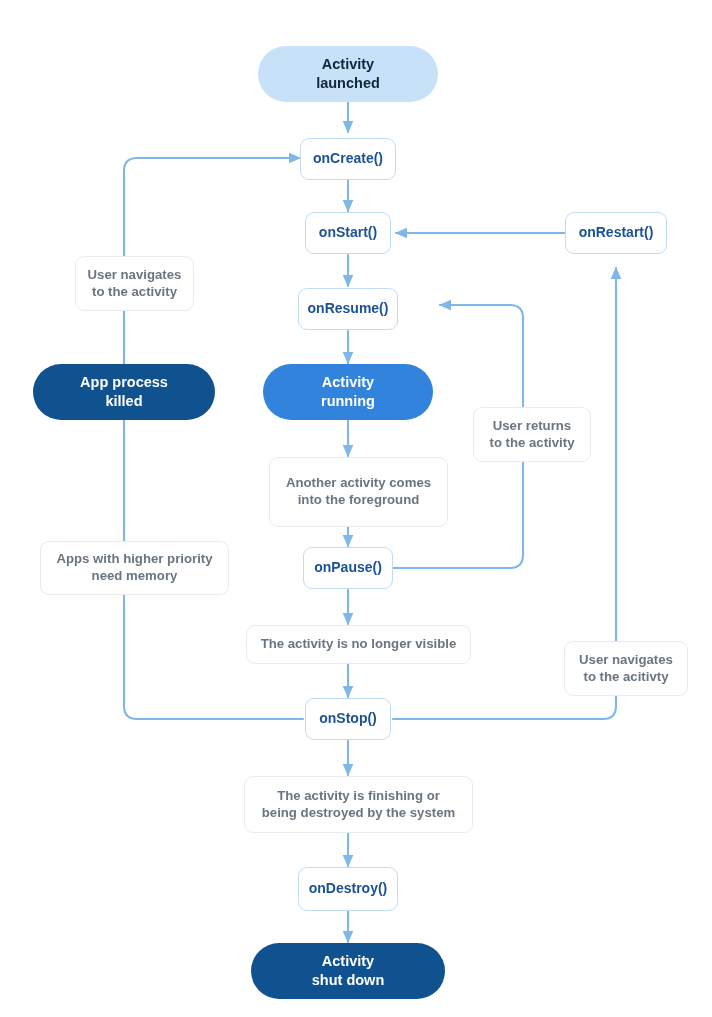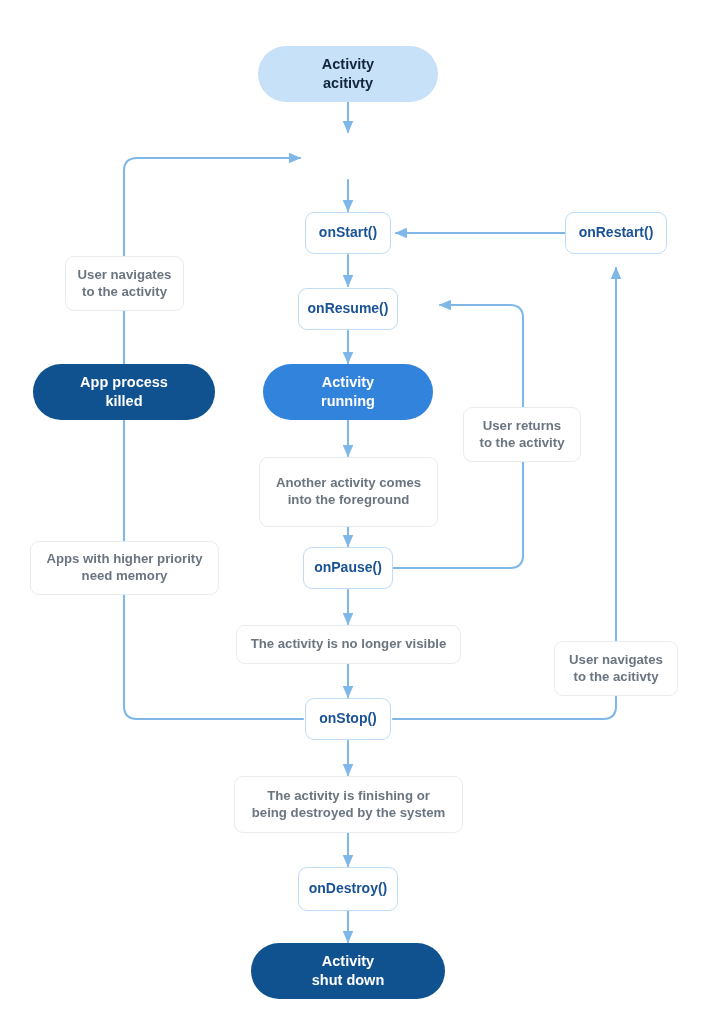--- a/index.html
+++ b/index.html
@@ -71,20 +71,21 @@
     font-size: 14px;
   }
   
   .note {
     background: #ffffff;
     border: 1.3px solid #e8ecef;
     border-radius: 9px;
     color: #6b7580;
     font-weight: bold;
     font-size: 13.2px;
+    margin-left: 10px;
   }
 </style>
 </head>
 <body>
 
 <div id="canvas">
 
   <svg id="wires" viewBox="0 0 712 1017" width="712" height="1017" aria-hidden="true">
     <defs>
       <marker id="ah" markerWidth="7" markerHeight="7" refX="5.4" refY="3" orient="auto" markerUnits="strokeWidth">
@@ -121,24 +122,27 @@
 
       <path d="M393,719 L603,719 Q616,719 616,706 L616,268" marker-end="url(#ah)"></path>
 
       <path d="M303,719 L137,719 Q124,719 124,706 L124,171 Q124,158 137,158 L300,158" marker-end="url(#ah)"></path>
     </g>
   </svg>
 
   <div class="node pill-light" style="left:258px; top:46px; width:180px; height:56px;">
     <div>
       <span>Activity</span>
-      <span>acitivty</span>
-    </div>
-  </div>
-
+      <span>launched</span>
+    </div>
+  </div>
+
+  <div class="node callback" style="left:300px; top:138px; width:96px; height:42px;">
+    <span>onCreate()</span>
+  </div>
 
   <div class="node callback" style="left:305px; top:212px; width:86px; height:42px;">
     <span>onStart()</span>
   </div>
 
   <div class="node callback" style="left:565px; top:212px; width:102px; height:42px;">
     <span>onRestart()</span>
   </div>
 
   <div class="node callback" style="left:298px; top:288px; width:100px; height:42px;">

